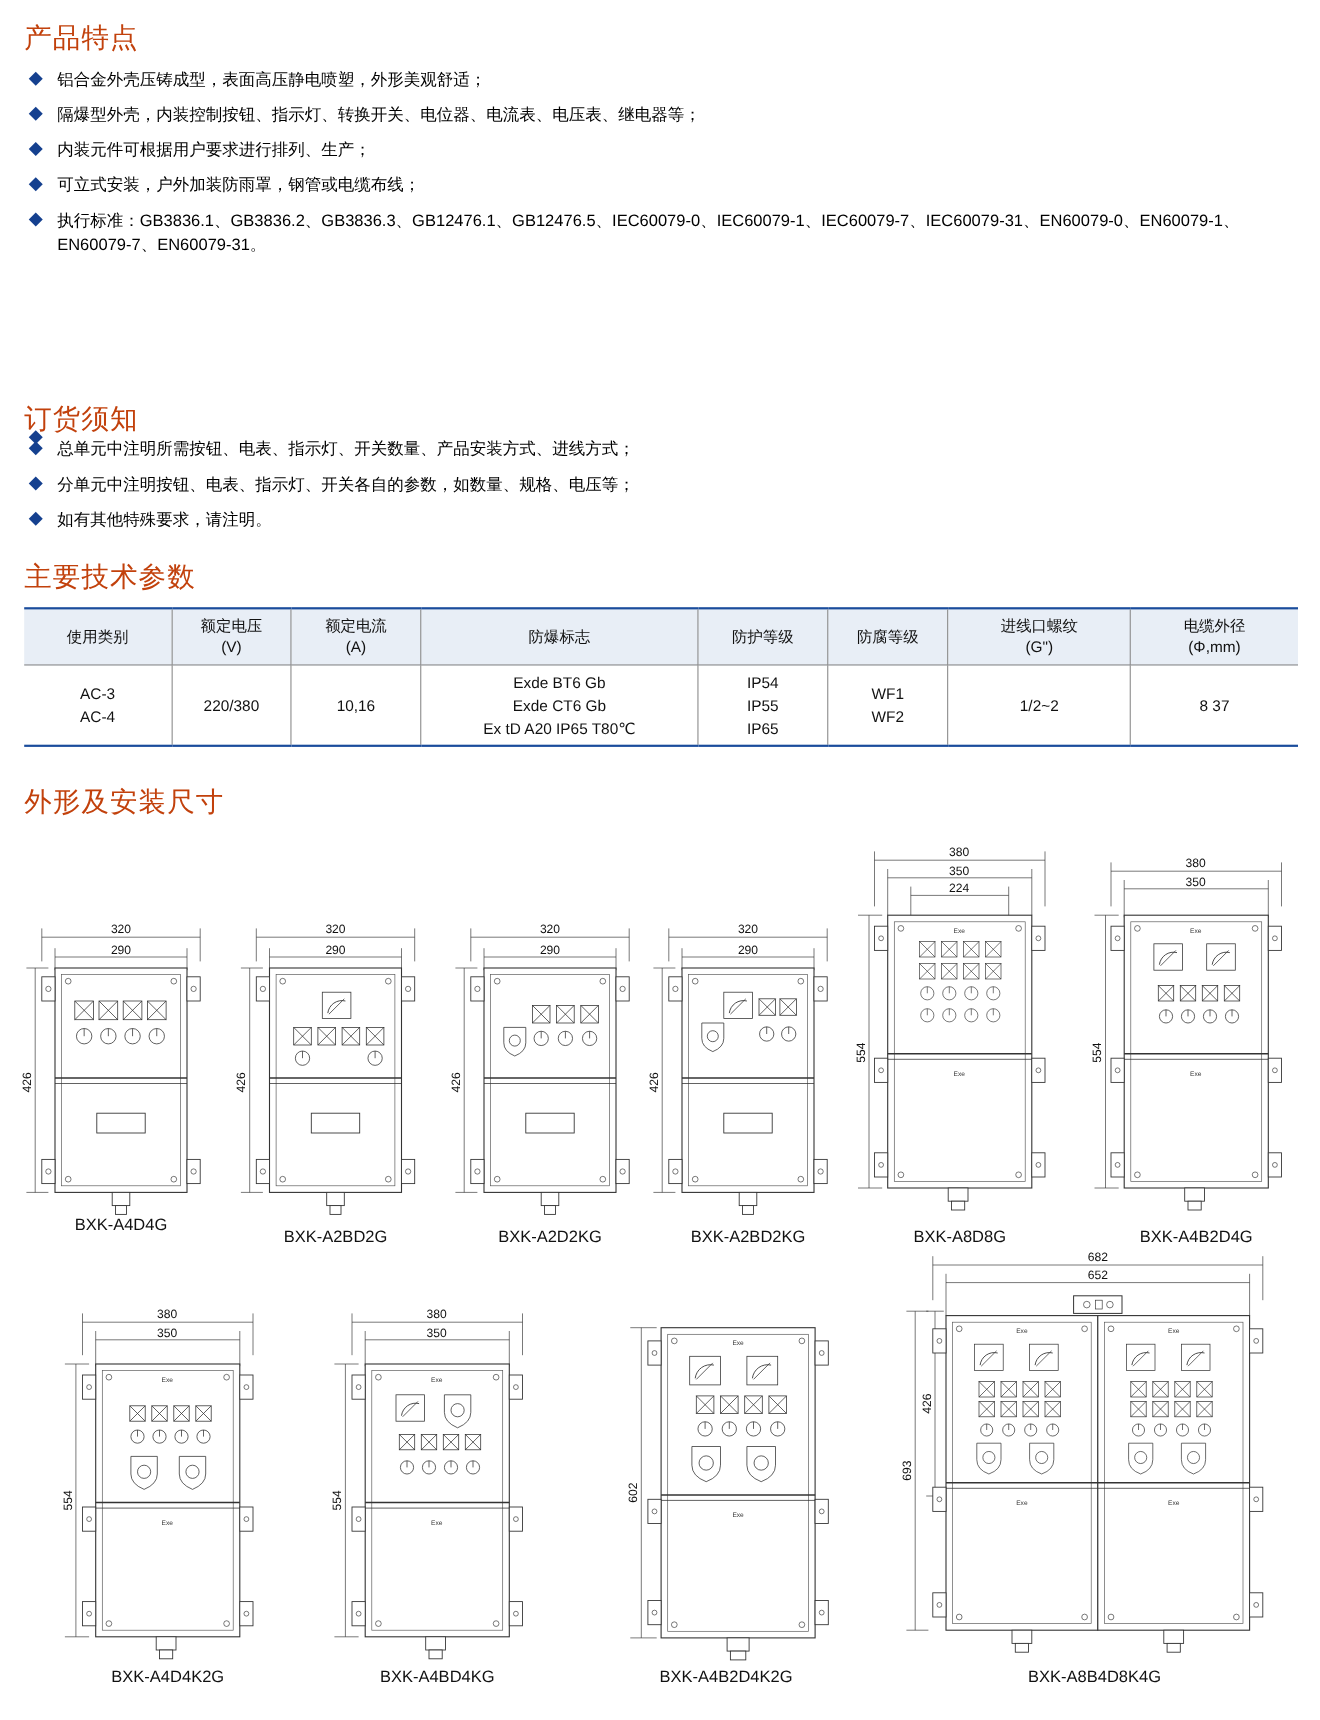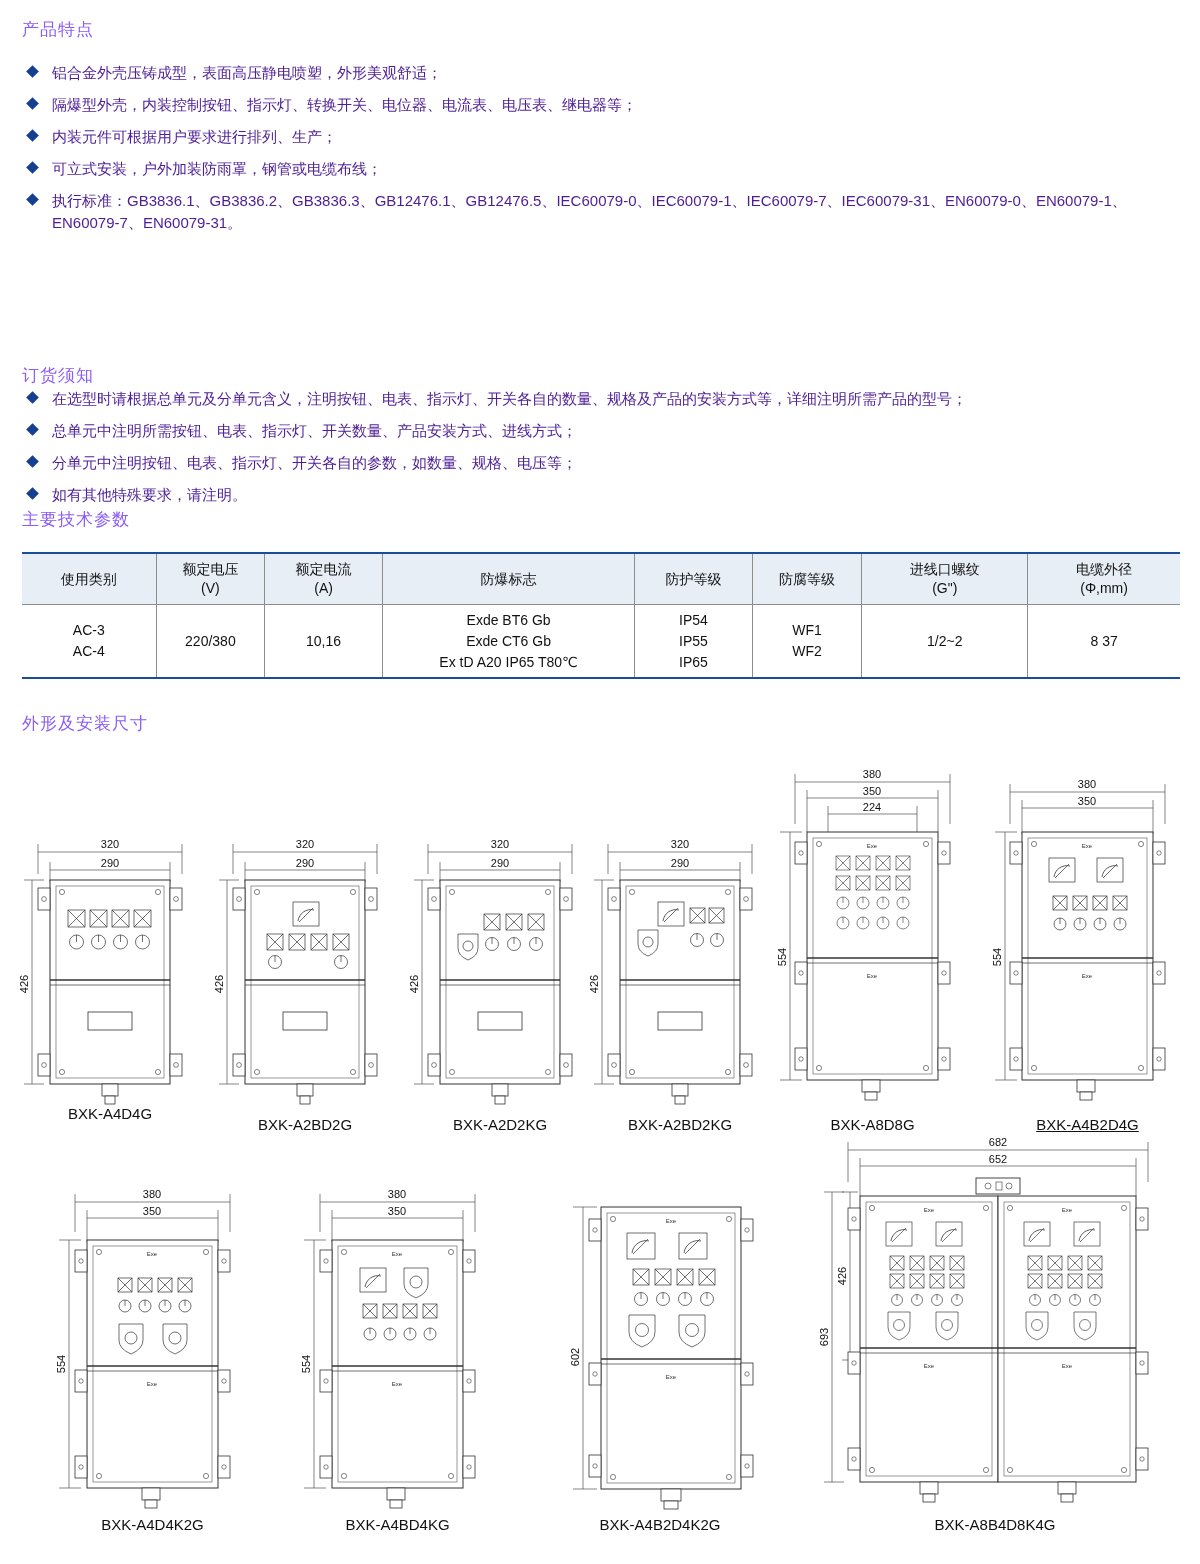--- a/index.html
+++ b/index.html
@@ -4,32 +4,32 @@
 <style>
   html,body{margin:0;padding:0;}
   body{
     width:1200px;height:1564px;background:#fff;
     font-family:"Liberation Sans","DejaVu Sans",sans-serif;
     color:#000;position:relative;overflow:hidden;
   }
   .page{position:relative;width:1200px;height:1564px;padding:0;box-sizing:border-box;}
 
   h2.section{
-    color:#8b5cf6;font-size:17px;font-weight:normal;margin:0;
+    color:#c2410c;font-size:25px;font-weight:normal;margin:0;
     letter-spacing:1px;
   }
   .sec-features{position:absolute;left:22px;top:18px;}
   .sec-order{position:absolute;left:22px;top:364px;}
   .sec-params{position:absolute;left:22px;top:508px;}
   .sec-dims{position:absolute;left:22px;top:712px;}
 
   ul.bullets{list-style:none;margin:0;padding:0;}
   ul.bullets li{
     position:relative;padding-left:30px;margin-bottom:10px;
-    font-size:15px;line-height:22px;color:#4c1d95;
+    font-size:15px;line-height:22px;color:#000000;
   }
   ul.bullets li .dia{
     position:absolute;left:6px;top:5px;width:9px;height:9px;
     background:#15408f;transform:rotate(45deg);
   }
   .list-features{position:absolute;left:22px;top:62px;width:1160px;}
   .list-order{position:absolute;left:22px;top:388px;width:1160px;}
 
   
   .tbl-wrap{position:absolute;left:22px;top:552px;width:1158px;}
@@ -67,21 +67,21 @@
   <ul class="bullets list-features">
     <li><span class="dia"></span><span>铝合金外壳压铸成型，表面高压静电喷塑，外形美观舒适；</span></li>
     <li><span class="dia"></span><span>隔爆型外壳，内装控制按钮、指示灯、转换开关、电位器、电流表、电压表、继电器等；</span></li>
     <li><span class="dia"></span><span>内装元件可根据用户要求进行排列、生产；</span></li>
     <li><span class="dia"></span><span>可立式安装，户外加装防雨罩，钢管或电缆布线；</span></li>
     <li><span class="dia"></span><span>执行标准：GB3836.1、GB3836.2、GB3836.3、GB12476.1、GB12476.5、IEC60079-0、IEC60079-1、IEC60079-7、IEC60079-31、EN60079-0、EN60079-1、EN60079-7、EN60079-31。</span></li>
   </ul>
 
   <h2 class="section sec-order">订货须知</h2>
   <ul class="bullets list-order">
-    <li><span class="dia"></span><span>在选型时请根据总单元及分单元含义，注明按钮、电表、指示灯、开关各自的数量、规格及产品的安装方式等，详细注明所需产品的型号；</span></li>
+    <li><span class="dia"></span></li>
     <li><span class="dia"></span><span>总单元中注明所需按钮、电表、指示灯、开关数量、产品安装方式、进线方式；</span></li>
     <li><span class="dia"></span><span>分单元中注明按钮、电表、指示灯、开关各自的参数，如数量、规格、电压等；</span></li>
     <li><span class="dia"></span><span>如有其他特殊要求，请注明。</span></li>
   </ul>
 
   <h2 class="section sec-params">主要技术参数</h2>
 
   <div class="tbl-wrap">
     <table class="params">
       <thead>
@@ -554,21 +554,21 @@
           <circle cx="95" cy="152" r="6"></circle>
             <line x1="95" y1="152" x2="95" y2="146"></line>
           <circle cx="115" cy="152" r="6"></circle>
             <line x1="115" y1="152" x2="115" y2="146"></line>
           <circle cx="135" cy="152" r="6"></circle>
             <line x1="135" y1="152" x2="135" y2="146"></line>
         </g>
         <rect x="92" y="308" width="18" height="12" fill="#fff" stroke="#333" stroke-width="0.8"></rect>
         <rect x="95" y="320" width="12" height="8" fill="#fff" stroke="#333" stroke-width="0.8"></rect>
       </svg>
-      <div class="caption" style="left:0;top:344px;width:205px;text-decoration:underline;">BXK-A4B2D4G</div>
+      <div class="caption" style="left:0;top:344px;width:205px;">BXK-A4B2D4G</div>
     </div>
 
     <div class="unit" style="left:45px;top:430px;">
       <svg width="215" height="330" viewBox="0 0 215 330">
         <line x1="30" y1="12" x2="30" y2="50" stroke="#333" stroke-width="0.6"></line>
         <line x1="185" y1="12" x2="185" y2="50" stroke="#333" stroke-width="0.6"></line>
         <line x1="30" y1="20" x2="185" y2="20" stroke="#333" stroke-width="0.6"></line>
         <text class="dimtxt" x="107" y="16" text-anchor="middle">380</text>
         <line x1="42" y1="28" x2="42" y2="60" stroke="#333" stroke-width="0.6"></line>
         <line x1="173" y1="28" x2="173" y2="60" stroke="#333" stroke-width="0.6"></line>

